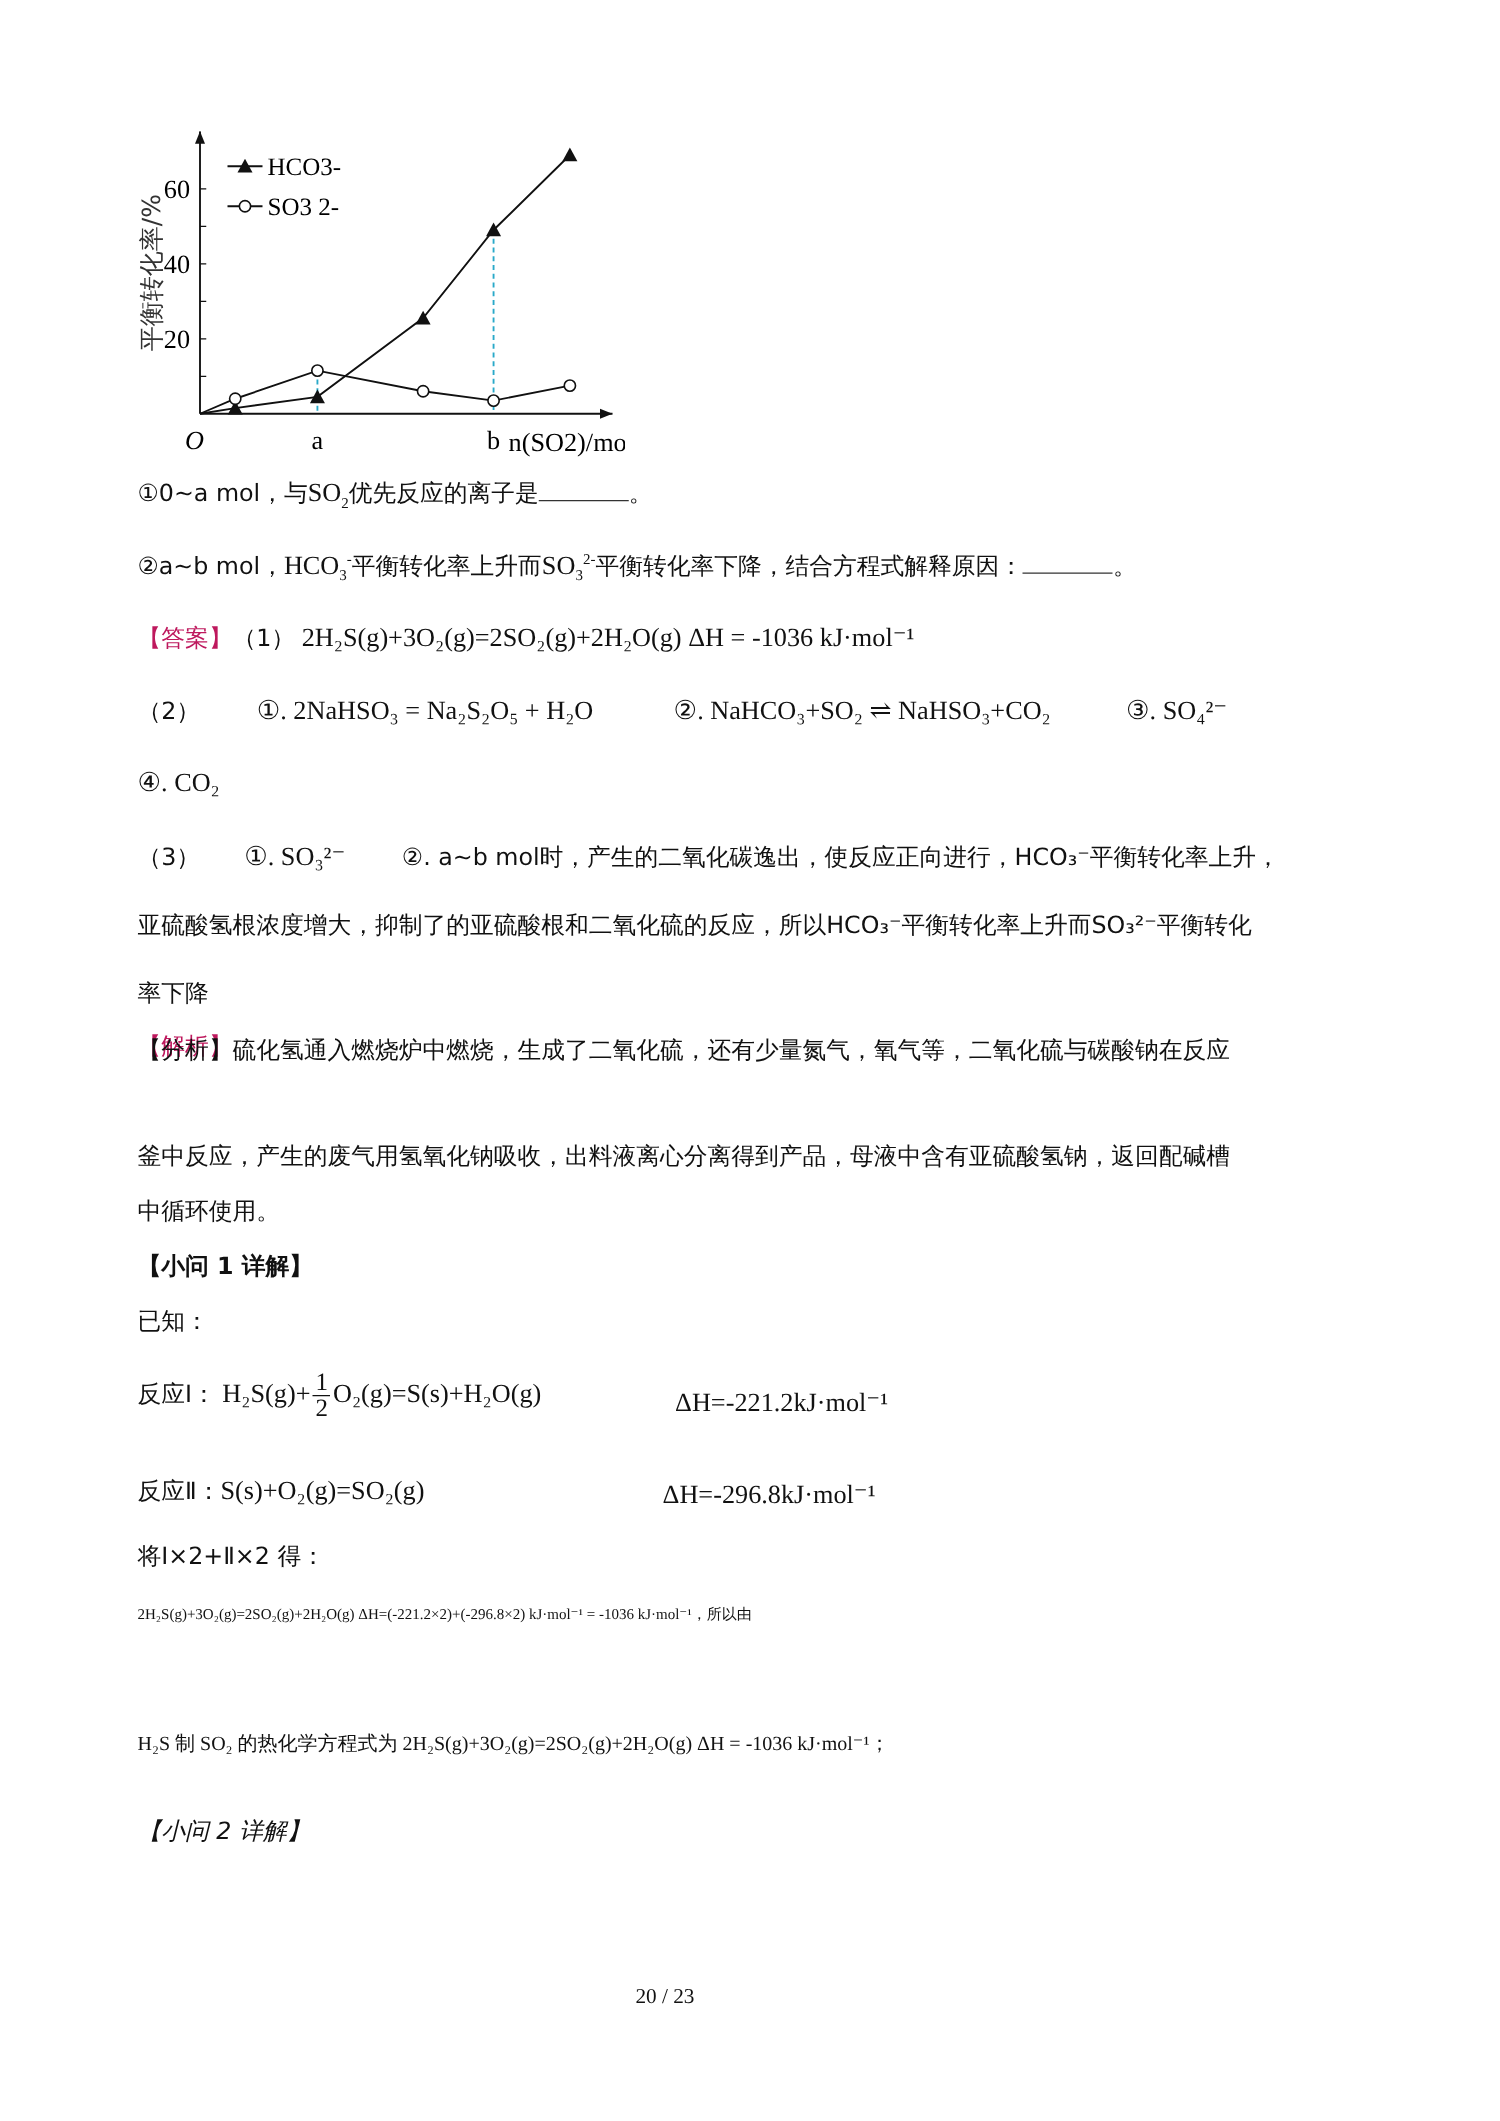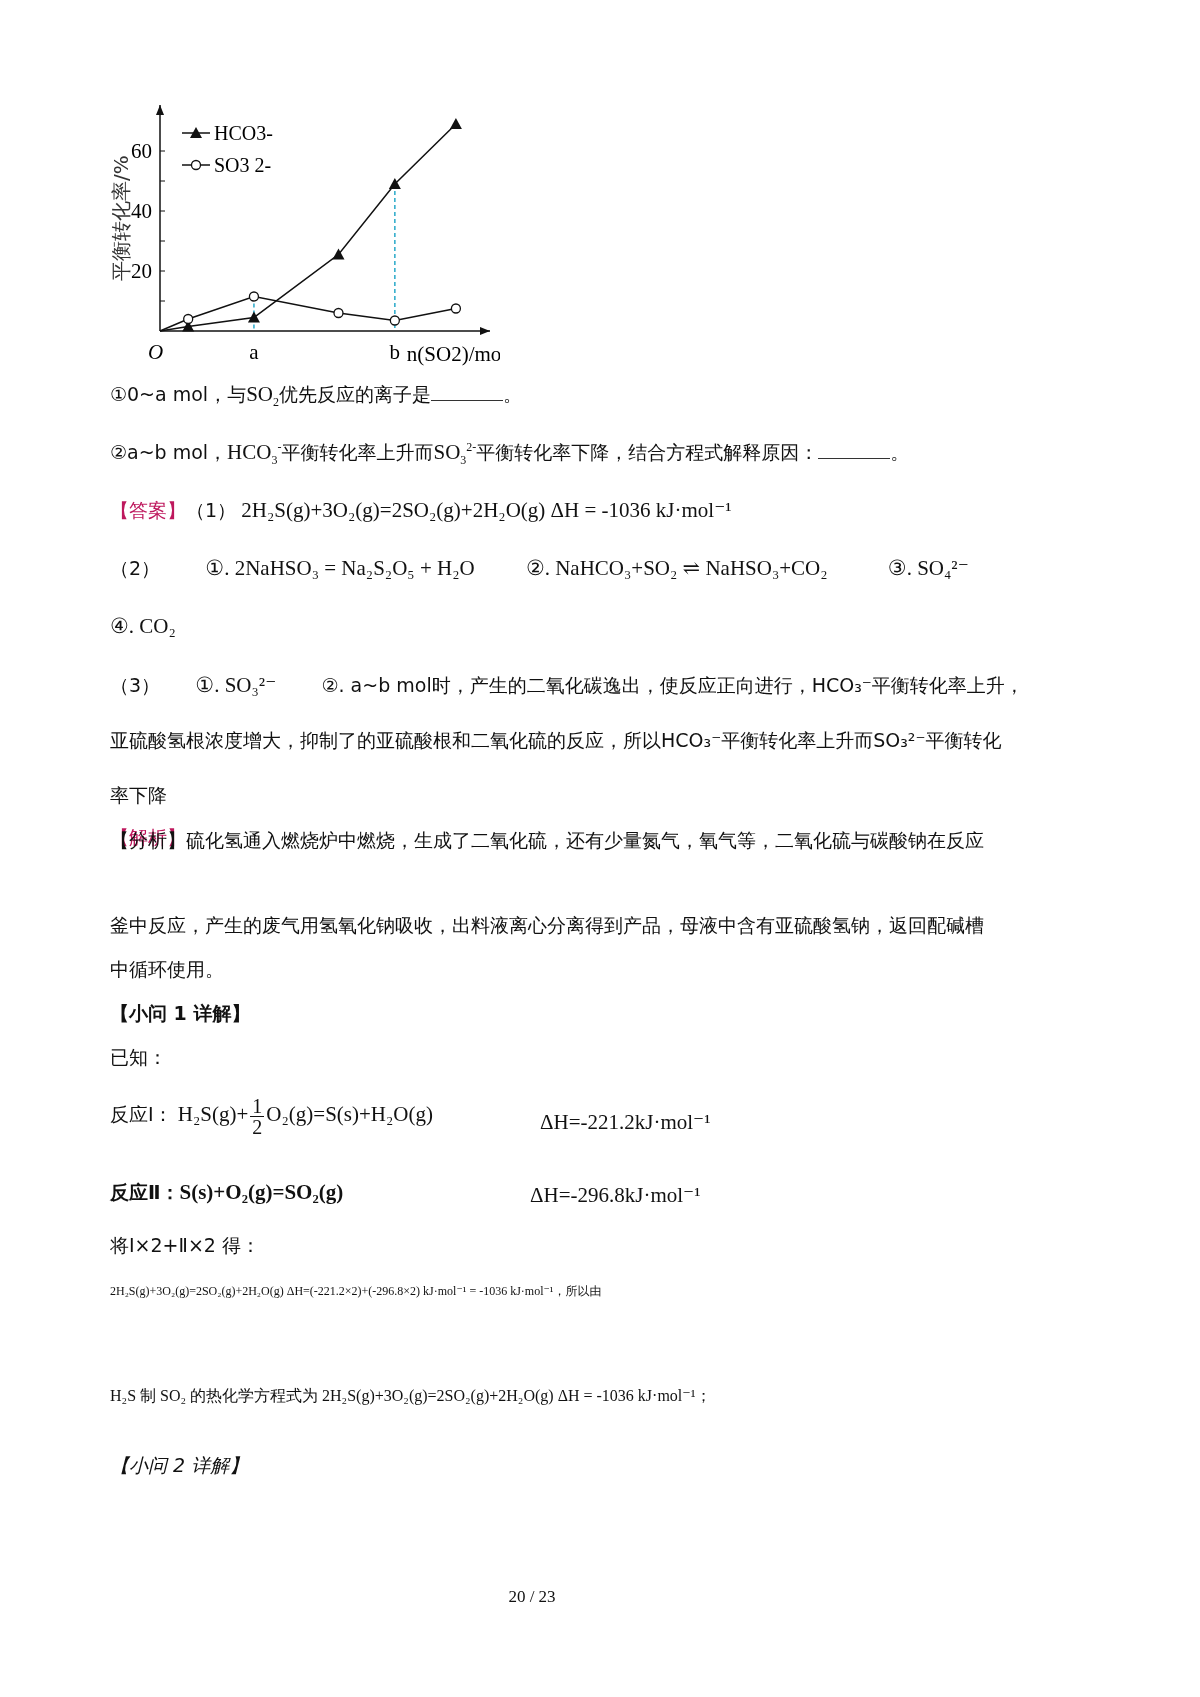--- a/index.html
+++ b/index.html
@@ -77,21 +77,21 @@
 </div>
 
 <div class="line" style="top:498px;">
   <span class="blue">【答案】</span><span class="cn">（1）</span>
   <span>2H₂S(g)+3O₂(g)=2SO₂(g)+2H₂O(g)</span>&nbsp;<span>ΔH = -1036 kJ·mol⁻¹</span>
 </div>
 
 <div class="line" style="top:556px;">
   <span class="cn">（2）</span>
   <span style="margin-left:40px">①. 2NaHSO₃ = Na₂S₂O₅ + H₂O</span>
-  <span style="margin-left:46px">②. NaHCO₃+SO₂ ⇌ NaHSO₃+CO₂</span>
+  <span style="margin-left:59px">②. NaHCO₃+SO₂ ⇌ NaHSO₃+CO₂</span>
   <span style="margin-left:55px">③. SO₄²⁻</span>
 </div>
 <div class="line" style="top:614px;">
   <span>④. CO₂</span>
 </div>
 
 <div class="line" style="top:673px;">
   <span class="cn">（3）</span>
   <span style="margin-left:30px">①. SO₃²⁻</span>
   <span style="margin-left:40px" class="cn">②. a~b mol时，产生的二氧化碳逸出，使反应正向进行，HCO₃⁻平衡转化率上升，</span>
@@ -107,21 +107,21 @@
 
 <div class="line cn" style="top:1002px;font-weight:bold;">【小问 1 详解】</div>
 <div class="line cn" style="top:1046px;">已知：</div>
 
 <div class="line" style="top:1096px;">
   <span class="cn">反应Ⅰ：</span>
   <span>H₂S(g)+</span><span class="frac"><span class="num">1</span><span>2</span></span><span>O₂(g)=S(s)+H₂O(g)</span>
 </div>
 <div class="line" style="top:1110px; left:540px;">ΔH=-221.2kJ·mol⁻¹</div>
 
-<div class="line" style="top:1180px;font-weight:bold;">
+<div class="line" style="top:1180px;">
   <span class="cn">反应Ⅱ：</span><span>S(s)+O₂(g)=SO₂(g)</span>
 </div>
 <div class="line" style="top:1183px; left:530px;">ΔH=-296.8kJ·mol⁻¹</div>
 
 <div class="line cn" style="top:1234px;">将Ⅰ×2+Ⅱ×2 得：</div>
 <div class="line" style="top:1284px; font-size:12px;">2H₂S(g)+3O₂(g)=2SO₂(g)+2H₂O(g) ΔH=(-221.2×2)+(-296.8×2) kJ·mol⁻¹ = -1036 kJ·mol⁻¹，所以由</div>
 <div class="line" style="top:1386px; font-size:16px;">H₂S 制 SO₂ 的热化学方程式为 2H₂S(g)+3O₂(g)=2SO₂(g)+2H₂O(g) ΔH = -1036 kJ·mol⁻¹；</div>
 <div class="line cn" style="top:1454px;font-style:italic;">【小问 2 详解】</div>
 
 <div class="pagenum">20 / 23</div>

